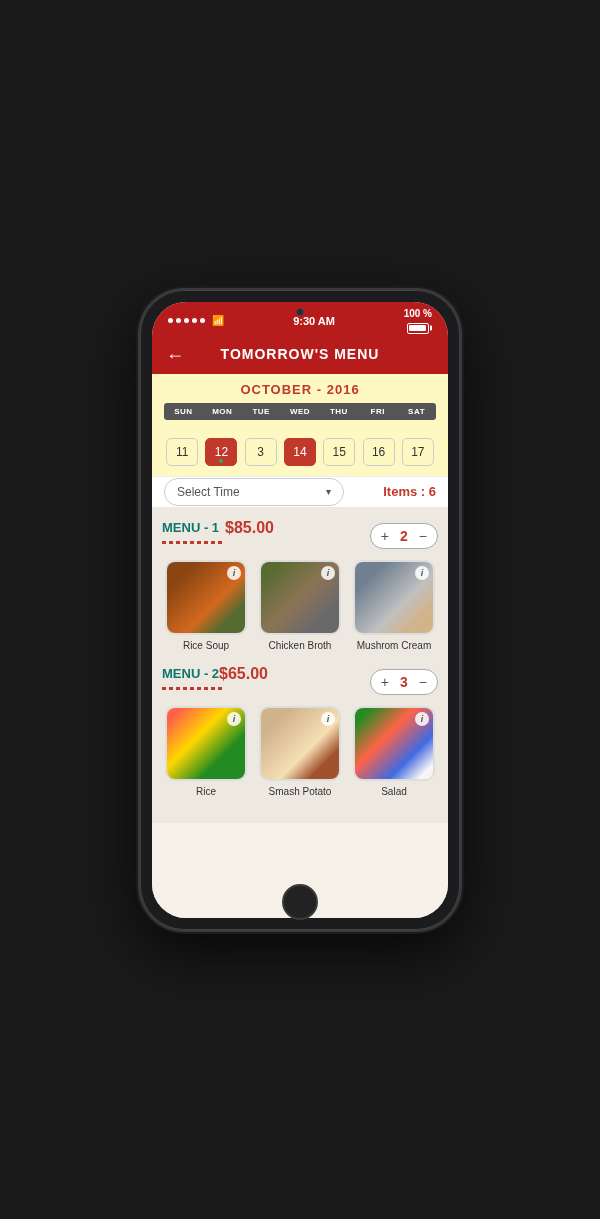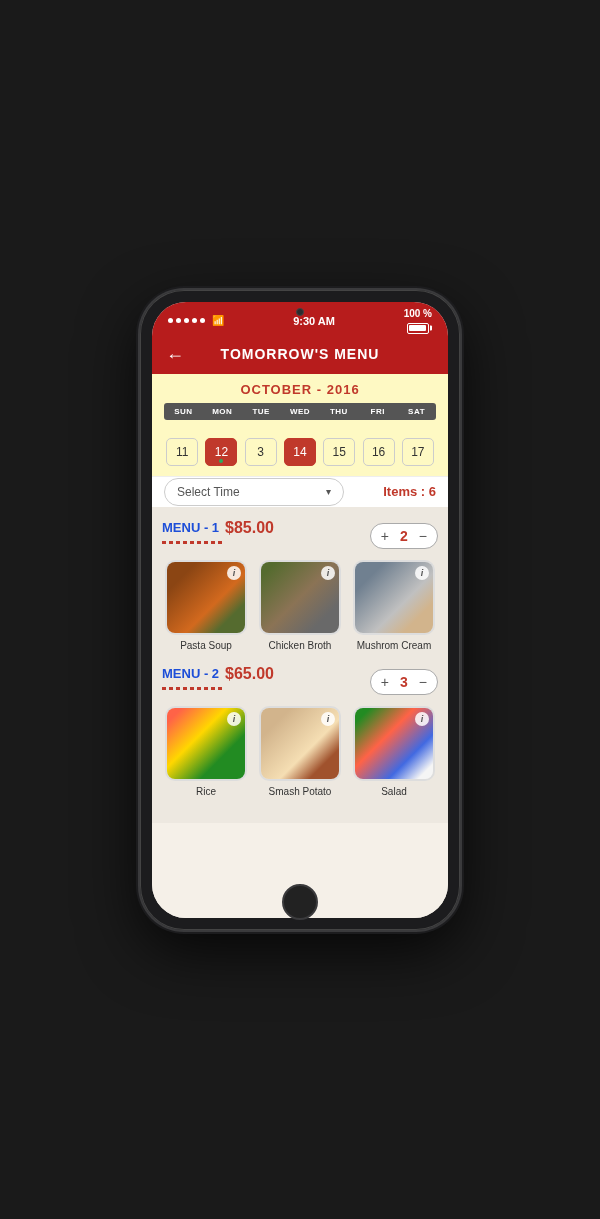--- a/index.html
+++ b/index.html
@@ -234,21 +234,21 @@
     
     .menu-header-row {
       display: flex;
       align-items: center;
       justify-content: space-between;
       margin-bottom: 6px;
     }
     .menu-title {
       font-size: 13px;
       font-weight: 700;
-      color: #1d4ed8;
+      color: #0f766e;
     }
     .menu-price {
       color: #c0392b;
       font-weight: 700;
     }
     .menu-title-underline {
       height: 3px;
       background: repeating-linear-gradient(90deg, #c0392b 0 4px, transparent 4px 7px);
       width: 60px;
       margin-bottom: 10px;
@@ -434,21 +434,21 @@
         <span class="qty-btn">−</span>
       </div>
     </div>
     <div class="food-grid">
 
         <div class="food-item">
           <div class="food-img-wrapper">
             <div class="food-img-placeholder pasta-soup"></div>
             <div class="info-badge">i</div>
           </div>
-          <span class="food-label">Pasta Soup</span>
+          <span class="food-label">Rice Soup</span>
         </div>
 
         <div class="food-item">
           <div class="food-img-wrapper">
             <div class="food-img-placeholder chicken-broth"></div>
             <div class="info-badge">i</div>
           </div>
           <span class="food-label">Chicken Broth</span>
         </div>
 
@@ -458,21 +458,21 @@
             <div class="info-badge">i</div>
           </div>
           <span class="food-label">Mushrom Cream</span>
         </div>
 
     </div>
   </div>
           <div>
     <div class="menu-header-row">
       <div>
-        <div style="display:flex;gap:6px;align-items:center;margin-bottom:4px;">
+        <div style="display:flex;gap:0;align-items:center;margin-bottom:4px;">
           <span class="menu-title">MENU - 2</span>
           <span class="menu-price">$65.00</span>
         </div>
         <div class="menu-title-underline"></div>
       </div>
       <div class="qty-control">
         <span class="qty-btn">+</span>
         <span class="qty-number">3</span>
         <span class="qty-btn">−</span>
       </div>

